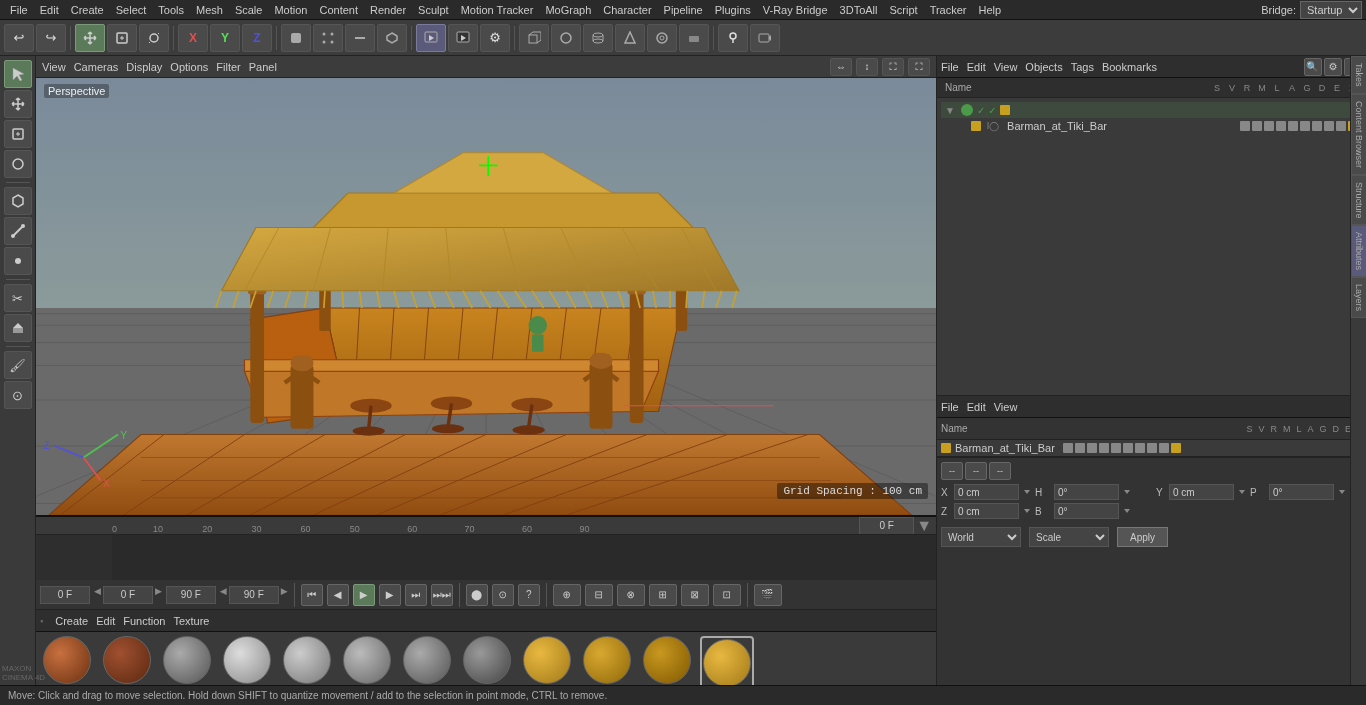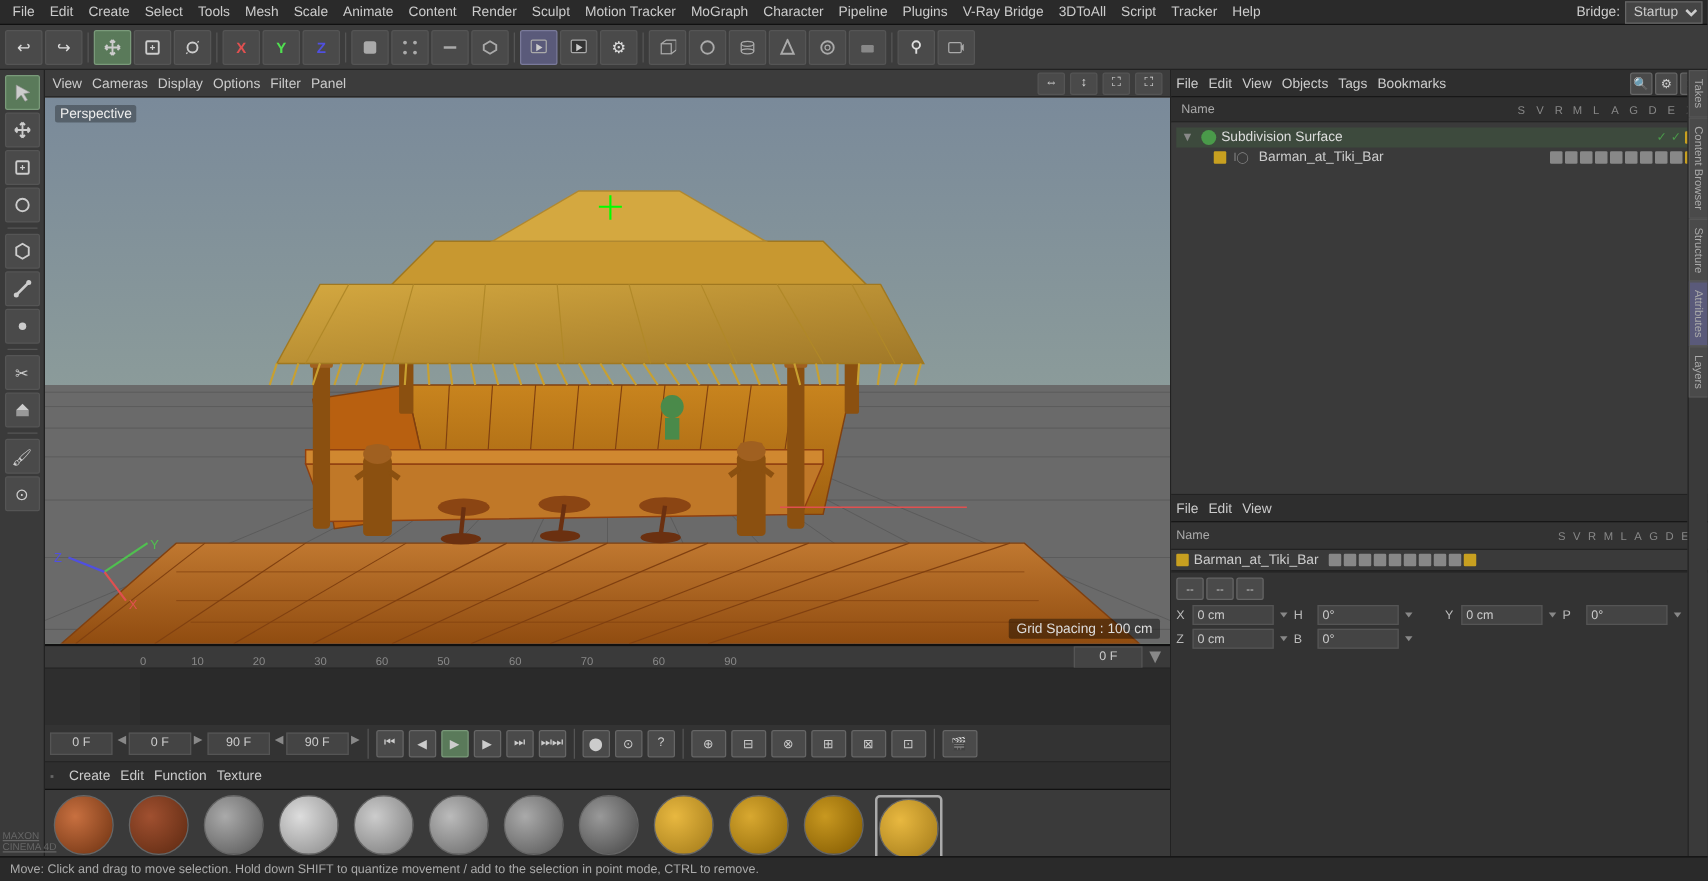--- a/index.html
+++ b/index.html
@@ -136,27 +136,28 @@
       font-size: 11px;
       z-index: 10;
       background: rgba(0,0,0,0.3);
       padding: 1px 4px;
       border-radius: 2px;
     }
 
     
     #grid-spacing {
       position: absolute;
-      bottom: 4px;
+      bottom: 16px;
       right: 8px;
       color: #ddd;
       font-size: 11px;
       background: rgba(0,0,0,0.4);
       padding: 2px 6px;
       border-radius: 2px;
+      font-family: Liberation Mono, monospace;
     }
 
     
     #right-panels {
       width: 430px;
       display: flex;
       flex-direction: column;
       background: #3a3a3a;
       border-left: 1px solid #222;
     }
@@ -366,21 +367,20 @@
     }
 
     
     #maxon-logo {
       position: fixed;
       bottom: 22px;
       left: 2px;
       font-size: 8px;
       color: #666;
       line-height: 1.2;
-      text-decoration: underline;
     }
 
     
     .scene-svg {
       width: 100%;
       height: 100%;
     }
 
     .coord-grid {
       display: grid;
@@ -434,21 +434,21 @@
 
 <div id="menu-bar">
   <div style="display:flex;gap:0;align-items:center;flex:1;">
     <span class="menu-item">File</span>
     <span class="menu-item">Edit</span>
     <span class="menu-item">Create</span>
     <span class="menu-item">Select</span>
     <span class="menu-item">Tools</span>
     <span class="menu-item">Mesh</span>
     <span class="menu-item">Scale</span>
-    <span class="menu-item">Animate</span>
+    <span class="menu-item">Motion</span>
     <span class="menu-item">Content</span>
     <span class="menu-item">Render</span>
     <span class="menu-item">Sculpt</span>
     <span class="menu-item">Motion Tracker</span>
     <span class="menu-item">MoGraph</span>
     <span class="menu-item">Character</span>
     <span class="menu-item">Pipeline</span>
     <span class="menu-item">Plugins</span>
     <span class="menu-item">V-Ray Bridge</span>
     <span class="menu-item">3DToAll</span>
@@ -1007,21 +1007,20 @@
           <span style="font-size:9px;color:#888;width:12px;text-align:center;">E</span>
           <span style="font-size:9px;color:#888;width:12px;text-align:center;">X</span>
         </div>
       </div>
 
       <div id="om-content">
 
         <div class="om-row" style="background:#3d4a3d;">
           <span style="color:#888;font-size:10px;margin-right:2px;">▼</span>
           <div class="om-icon-green"></div>
-          <span style="flex:1;font-size:11px;color:#ddd;">Subdivision Surface</span>
           <div style="display:flex;gap:3px;align-items:center;">
             <span style="color:#4a9a4a;font-size:10px;">✓</span>
             <span style="color:#4a9a4a;font-size:10px;">✓</span>
             <div style="width:10px;height:10px;background:#c8a020;border-radius:1px;"></div>
           </div>
         </div>
 
         <div class="om-row" style="padding-left:20px;">
           <div style="width:6px;"></div>
           <div style="width:10px;height:10px;background:#c8a020;border-radius:1px;flex-shrink:0;"></div>
@@ -1132,20 +1131,29 @@
                 <polygon points="2,3 8,3 5,7" fill="#888"></polygon>
               </svg>
             <span class="cg-label" style="width:16px;">B</span>
             <input class="cg-val" value="0°" style="">
             <svg width="10" height="10" viewBox="0 0 10 10">
                 <polygon points="2,3 8,3 5,7" fill="#888"></polygon>
               </svg>
           </div>
         </div>
 
+        <div style="display:flex;align-items:center;gap:8px;margin-top:8px;">
+          <select class="world-select">
+            <option>World</option>
+          </select>
+          <select class="world-select">
+            <option>Scale</option>
+          </select>
+          <button class="apply-btn">Apply</button>
+        </div>
       </div>
     </div>
   </div>
 
   <div style="position:absolute;right:0;top:0;width:16px;height:100%;display:flex;flex-direction:column;background:#3a3a3a;border-left:1px solid #222;z-index:50;">
     <div class="right-tab">Takes</div>
     <div class="right-tab">Content Browser</div>
     <div class="right-tab">Structure</div>
     <div class="right-tab active">Attributes</div>
     <div class="right-tab">Layers</div>

